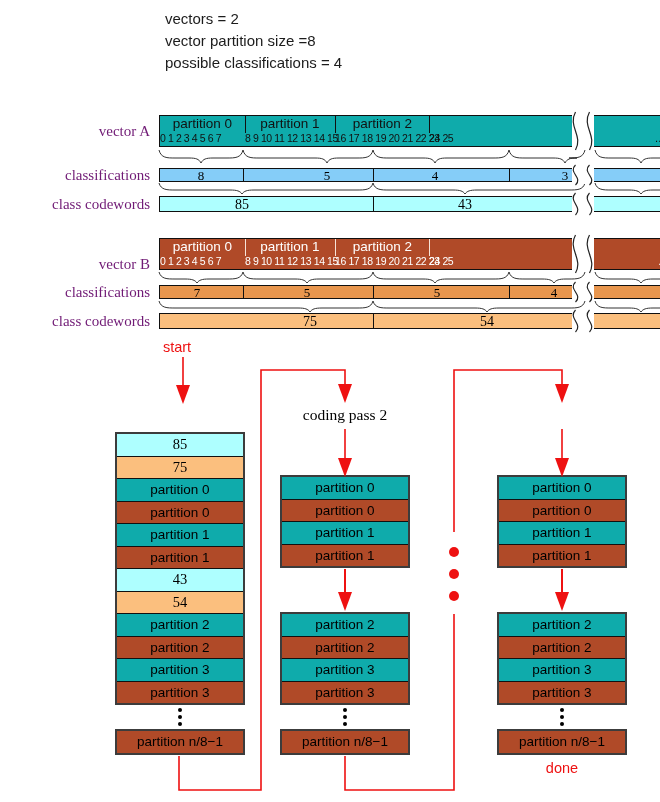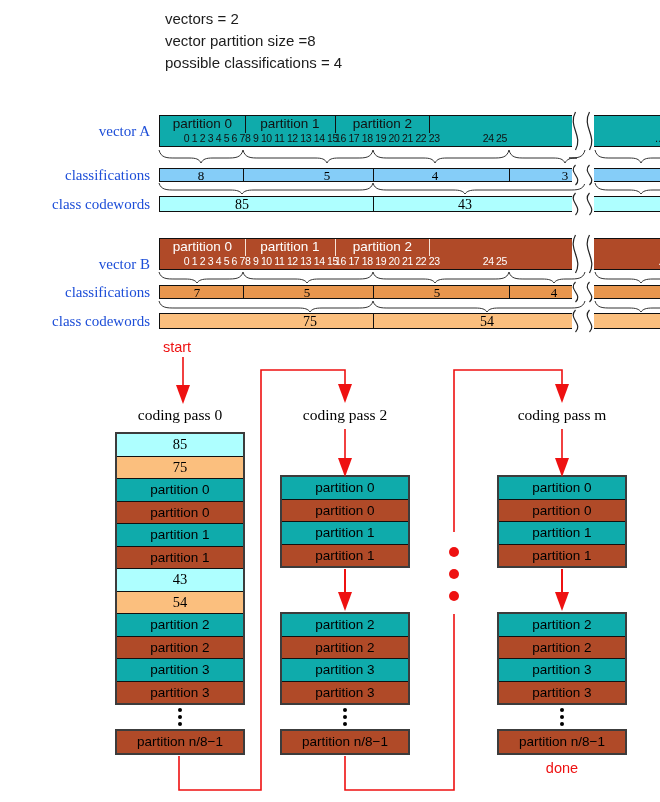--- a/index.html
+++ b/index.html
@@ -2,38 +2,38 @@
 <html style="--teal: #0fabab; --brown: #b04a28; --cyan: #aeffff; --sky-blue: #85cdf8; --orange: #e8964e; --light-orange: #fbbf7e; --arrow-red: #ee1111;"><head>
 <meta charset="utf-8">
 <style>
   html,body{margin:0;padding:0;background:#fff;}
   #stage{position:relative;width:660px;height:802px;background:#fff;overflow:hidden;
          font-family:"Liberation Sans",sans-serif;color:#111;margin-left:37px;}
   
   #config{position:absolute;left:128px;top:8px;font-size:15px;line-height:22px;color:#1c1c1c;}
   
   .rowlabel{position:absolute;left:0;width:113px;text-align:right;
-            font-family:"Liberation Serif",serif;font-size:15px;color:#1d4ed8;white-space:nowrap;}
+            font-family:"Liberation Serif",serif;font-size:15px;color:#701a75;white-space:nowrap;}
   
   .bar{position:absolute;left:122px;width:533px;box-sizing:border-box;border:1px solid #101010;}
   .tall{height:32px;}
   .thin{height:14px;}
   .cw{height:16px;}
   .tealbar{background:var(--teal);}
   .brownbar{background:var(--brown);color:#fff;}
   .skybar{background:var(--sky-blue);}
   .cyanbar{background:var(--cyan);}
   .orangebar{background:var(--orange);}
   .lorangebar{background:var(--light-orange);}
   .plab{position:absolute;top:0;font-size:13.5px;text-align:center;white-space:nowrap;}
   .brownbar .plab,.brownbar .ngrp,.brownbar .tail{color:#fff;}
   .vd{position:absolute;top:0;width:1px;height:17px;background:#101010;}
   .fd{position:absolute;top:0;width:1px;height:100%;background:#101010;}
   .ngrp{position:absolute;top:16px;font-size:10.5px;letter-spacing:-0.4px;
-        text-align:right;white-space:nowrap;}
+        text-align:left;white-space:nowrap;}
   .tail{position:absolute;top:16px;right:5px;font-size:11px;white-space:nowrap;}
   .cval{position:absolute;top:-1px;width:20px;text-align:center;
         font-family:"Liberation Serif",serif;font-size:13px;color:#000;}
   .cwval{position:absolute;top:0;width:30px;text-align:center;
         font-family:"Liberation Serif",serif;font-size:14px;color:#000;}
   
   .passlabel{position:absolute;width:130px;text-align:center;top:406px;
              font-family:"Liberation Serif",serif;font-size:15.5px;color:#000;}
   .pass{position:absolute;width:130px;top:432px;}
   #pass1,#pass2{top:475px;}
@@ -130,23 +130,21 @@
 
   <div class="bar cw lorangebar" style="top:313px">
     <i class="fd" style="left:213px"></i>
     <span class="cwval" style="left:135px">75</span>
     <span class="cwval" style="left:312px">54</span>
   </div>
 
   <div class="redlabel" style="left:110px;top:339px">start</div>
   <div class="redlabel" style="left:495px;top:760px">done</div>
 
-  <div class="passlabel" style="left:78px">coding pass 0</div>
   <div class="passlabel" style="left:243px">coding pass 2</div>
-  <div class="passlabel" style="left:460px">coding pass m</div>
 
   <div class="pass" id="pass0" style="left:78px">
       <div class="pblock">
         <div class="prow cyan">85</div>
         <div class="prow lorange">75</div>
         <div class="prow teal">partition 0</div>
         <div class="prow brown">partition 0</div>
         <div class="prow teal">partition 1</div>
         <div class="prow brown">partition 1</div>
         <div class="prow cyan">43</div>

